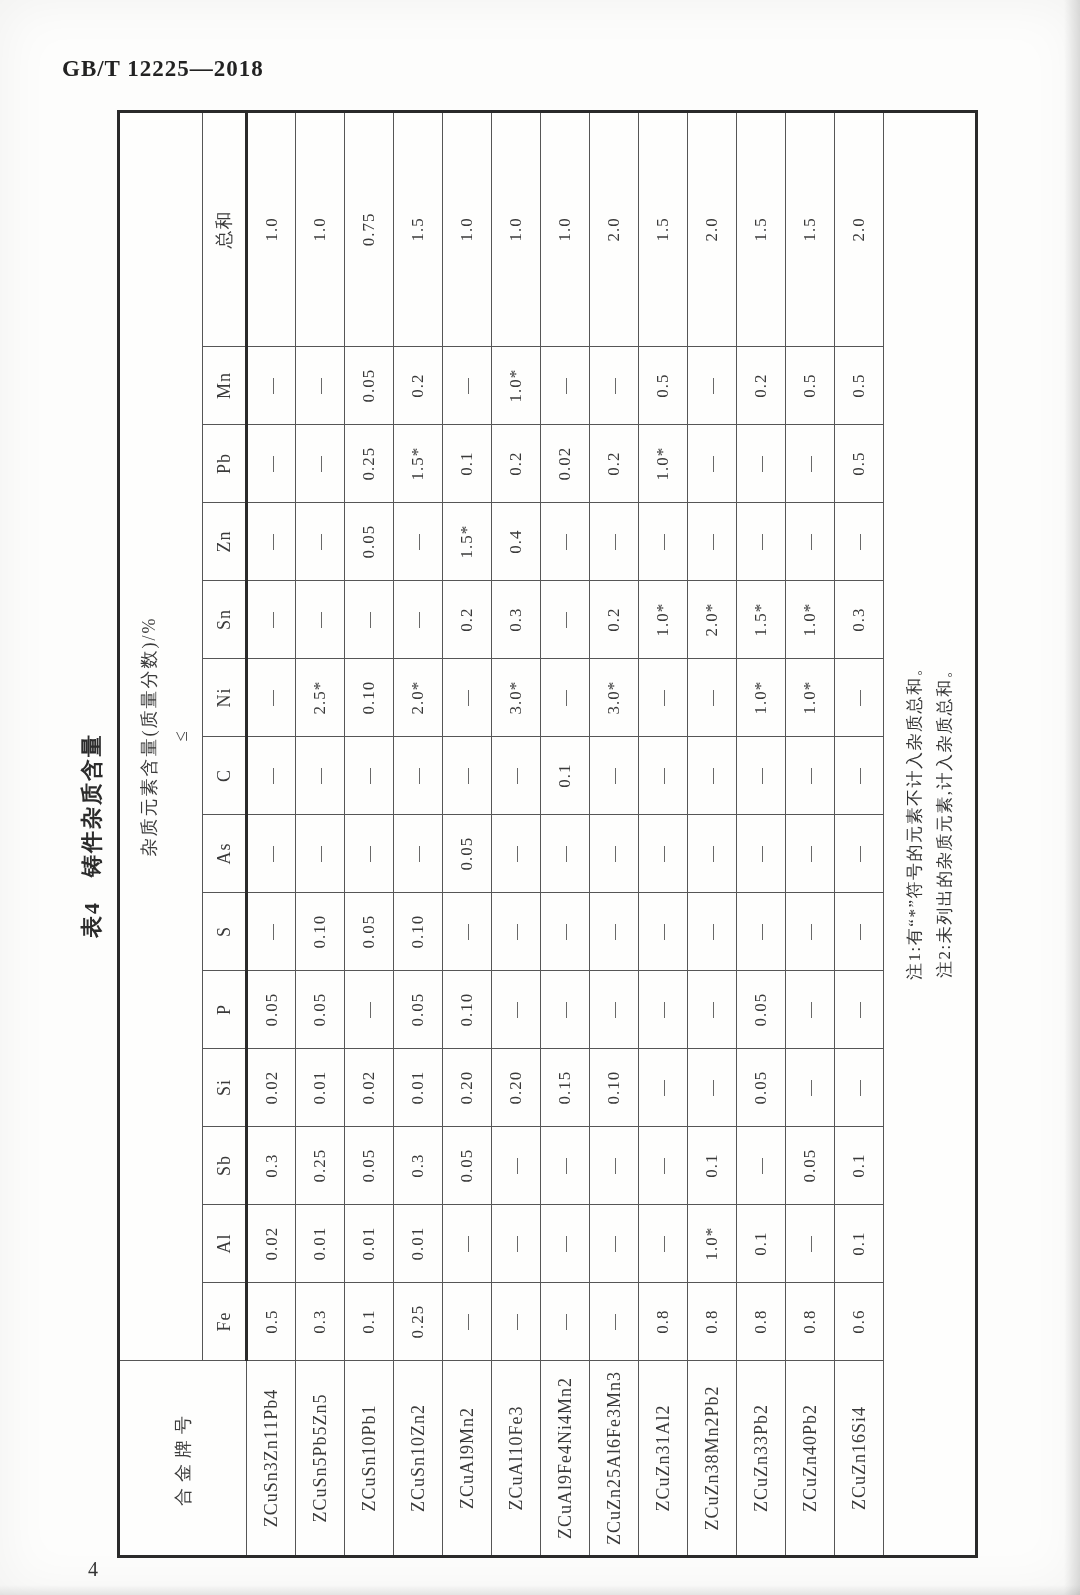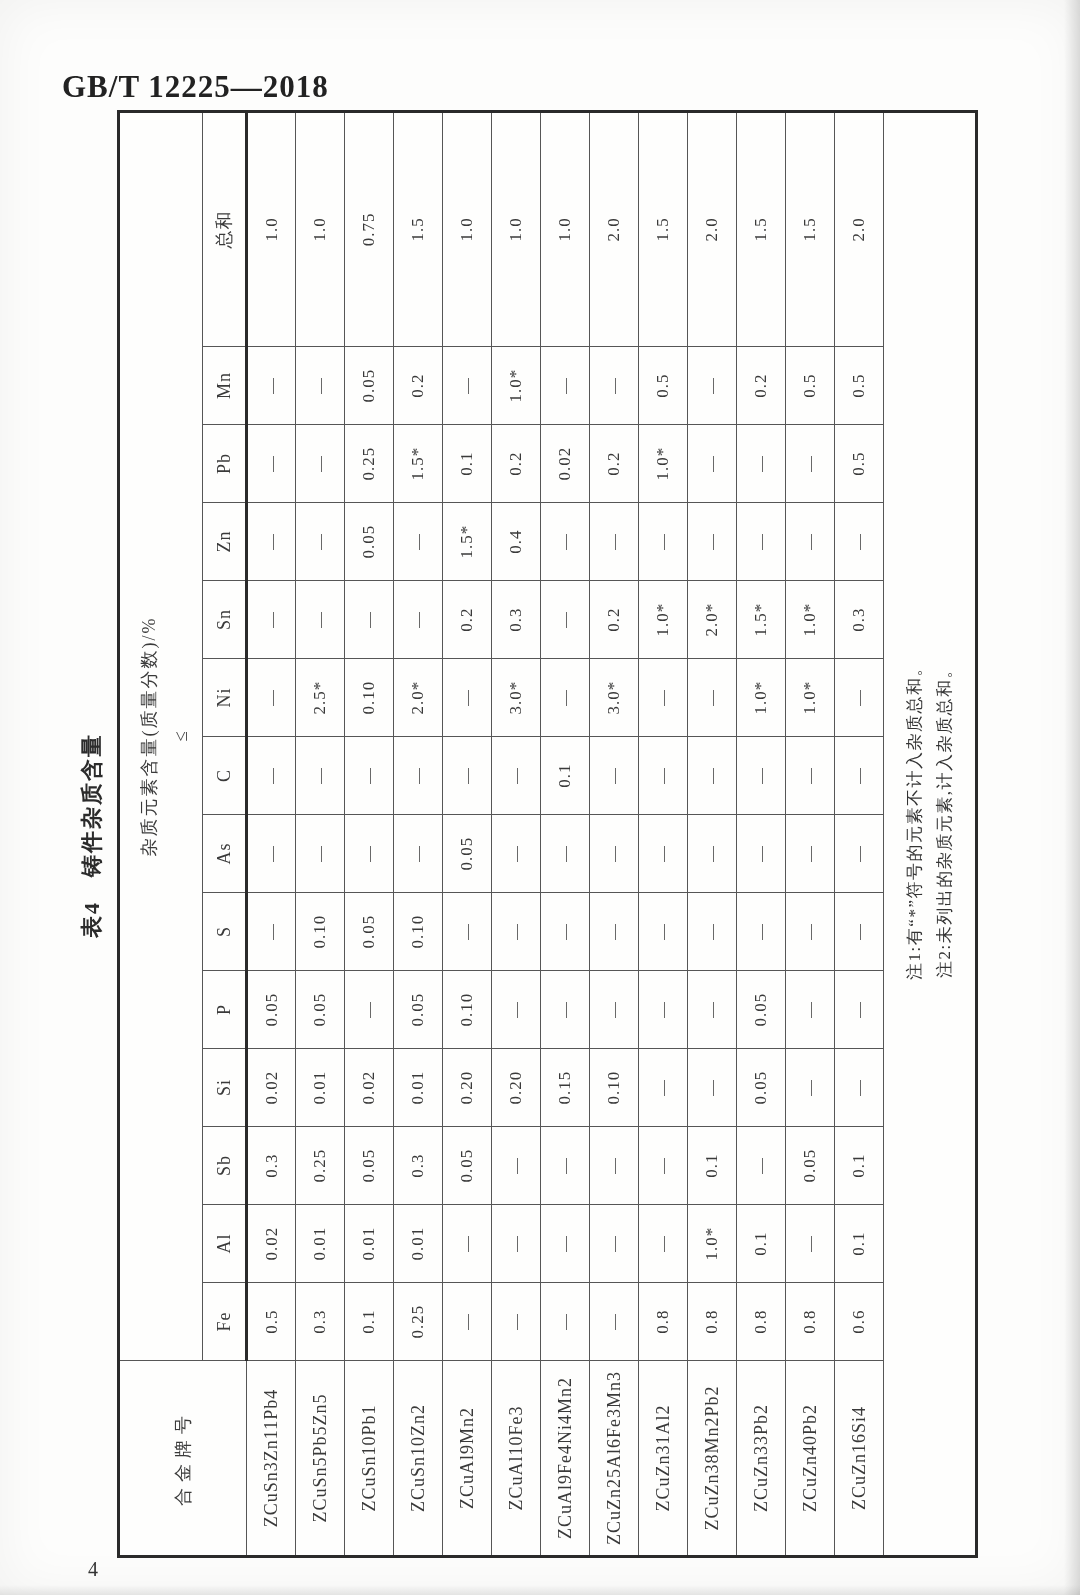--- a/index.html
+++ b/index.html
@@ -19,21 +19,21 @@
   .scan-edge-right{
     position:absolute; right:0; top:0; width:16px; height:100%;
     background:linear-gradient(to left, rgba(0,0,0,.12), rgba(0,0,0,0));
   }
   .scan-edge-bottom{
     position:absolute; left:0; bottom:0; width:100%; height:10px;
     background:linear-gradient(to top, rgba(0,0,0,.08), rgba(0,0,0,0));
   }
   .doc-header{
     position:absolute; left:62px; top:56px;
-    font-weight:bold; font-size:31px; letter-spacing:1px; color:#222;margin-top:13px;
+    font-weight:bold; font-size:23px; letter-spacing:1px; color:#222;
   }
   .page-number{
     position:absolute; left:88px; top:1558px;
     font-size:20px; color:#333;
   }
   
   .rot{
     position:absolute; left:75px; top:1558px;
     width:1445px; height:900px;
     transform: rotate(-90deg);

